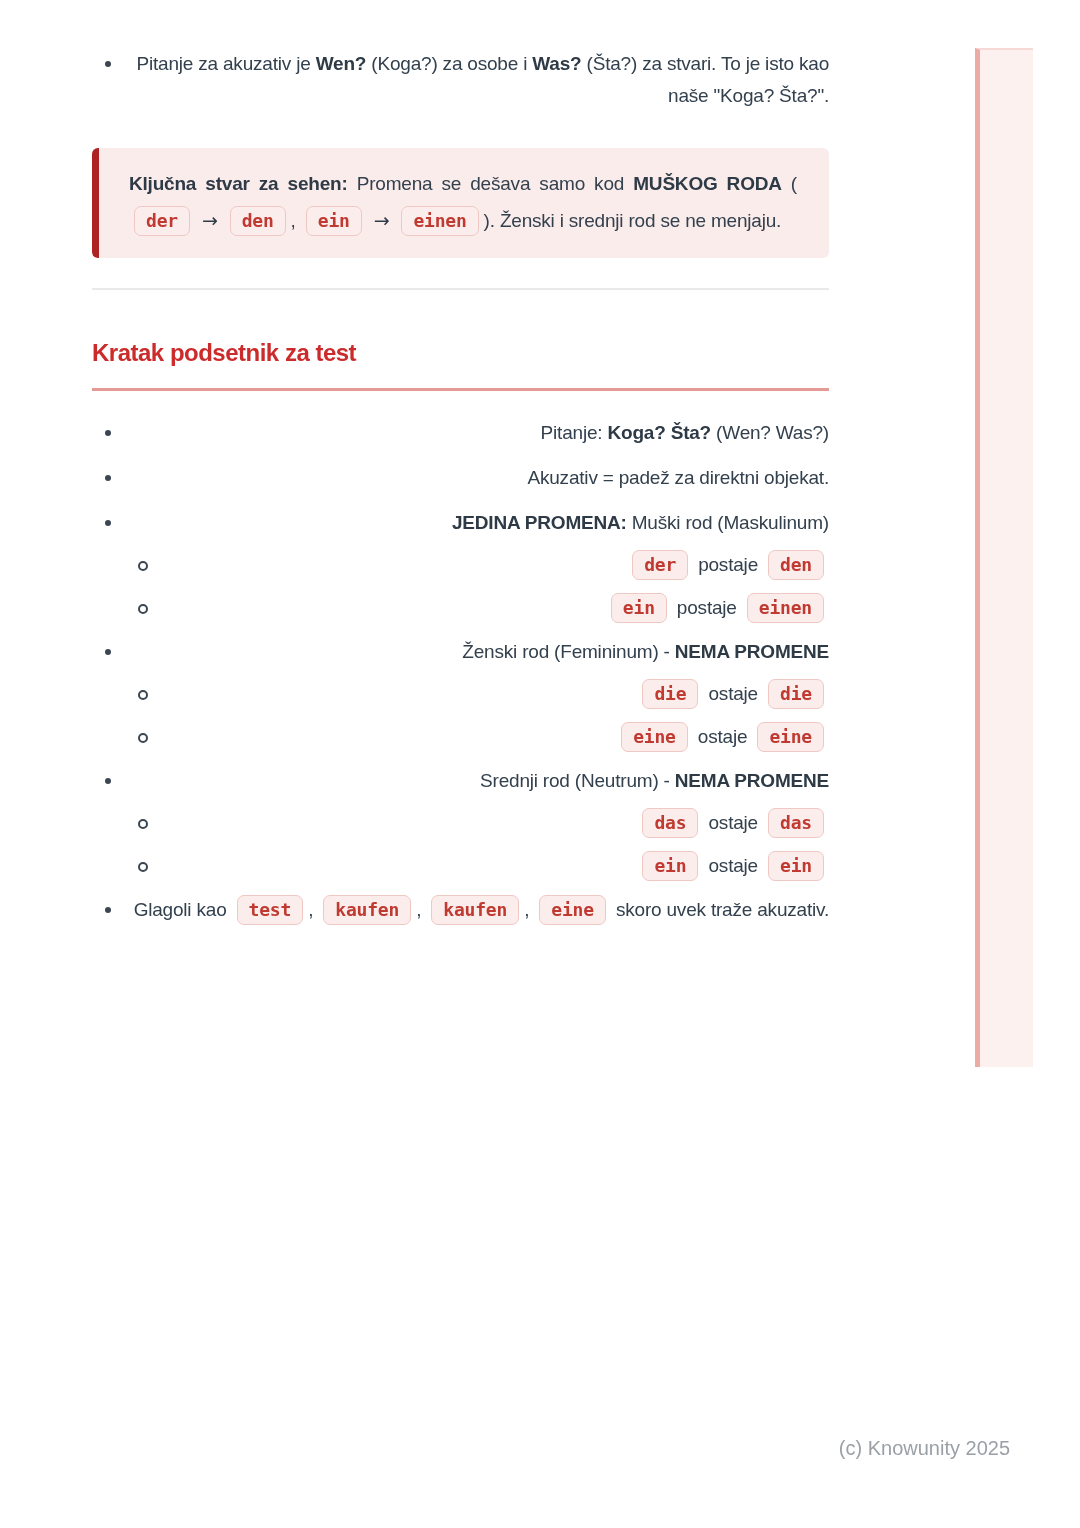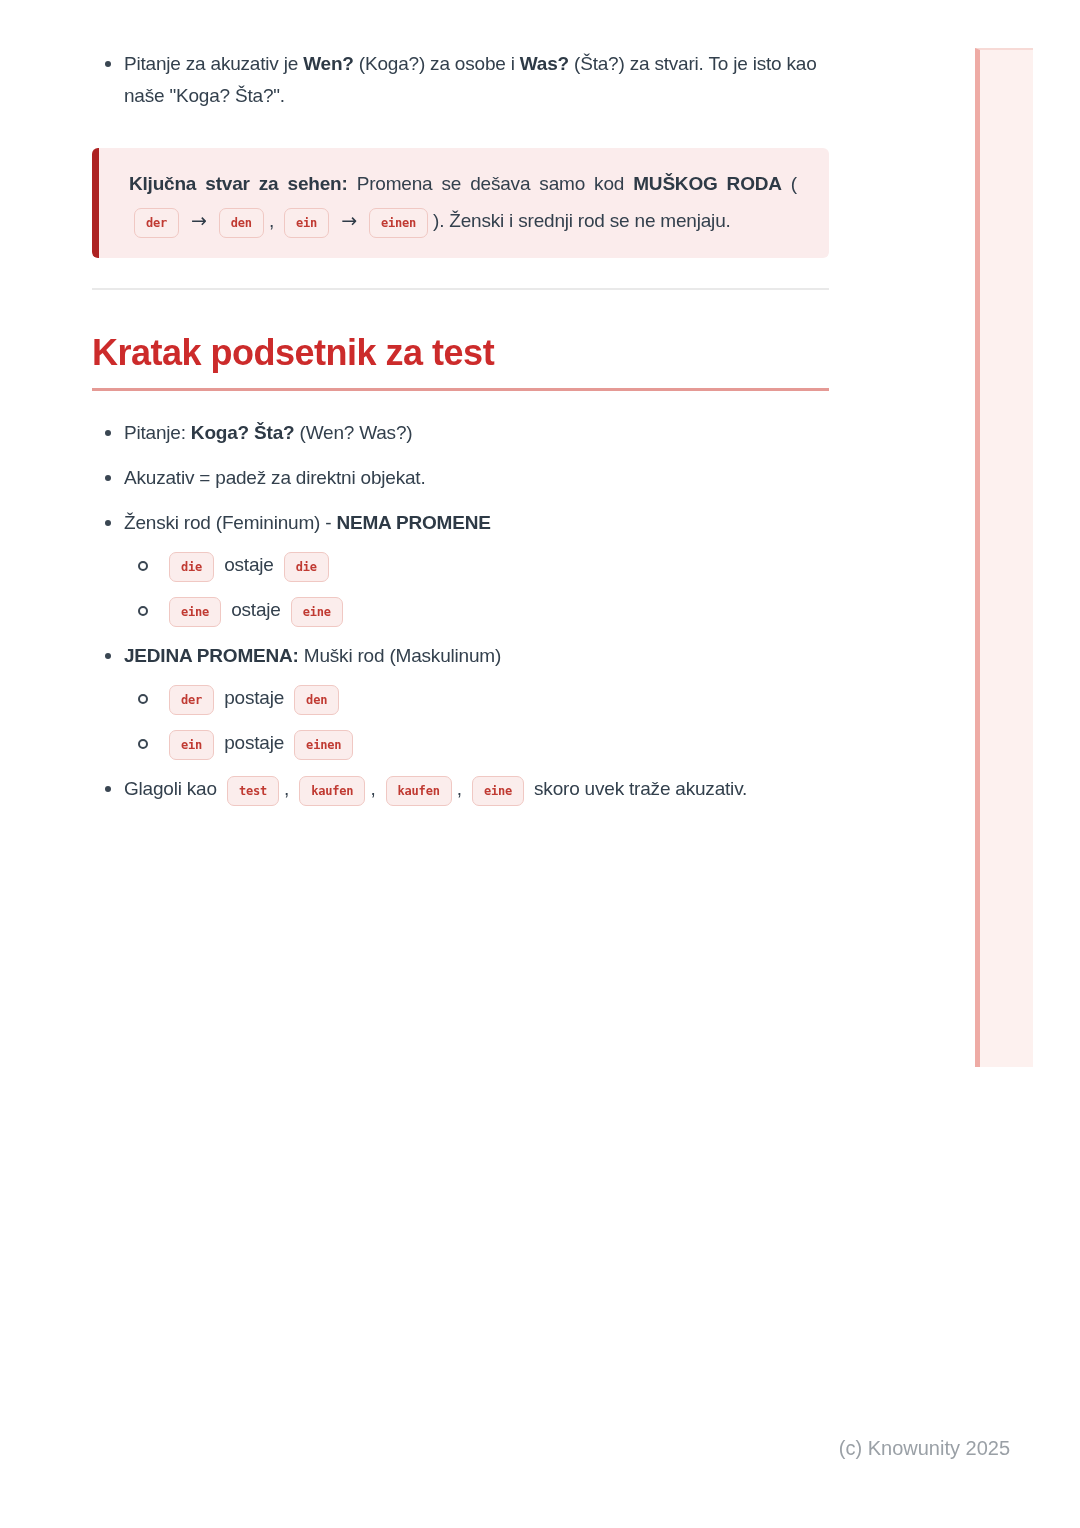--- a/index.html
+++ b/index.html
@@ -28,20 +28,21 @@
     margin: 0;
     padding: 0;
   }
   ul.doc-list > li {
     position: relative;
     padding-left: 32px;
     margin-bottom: 24px;
     font-size: 19px;
     line-height: 32px;
     letter-spacing: -0.2px;
+    text-align: right;
   }
   ul.doc-list > li::before {
     content: "";
     position: absolute;
     left: 13px;
     top: 13px;
     width: 6px;
     height: 6px;
     border-radius: 50%;
     background: #3a4652;
@@ -74,21 +75,21 @@
     border-radius: 50%;
     border: 2px solid #3a4652;
     background: transparent;
   }
   strong { font-weight: bold; color: #2e3a46; }
   
   code.badge {
     display: inline-block;
     font-family: "DejaVu Sans Mono", "Liberation Mono", monospace;
     font-weight: bold;
-    font-size: 12px;
+    font-size: 18px;
     line-height: 22px;
     color: #c03a32;
     background: #fbedec;
     border: 1px solid #f0c8c3;
     border-radius: 7px;
     padding: 3px 11px;
     margin: 0 5px;
     vertical-align: baseline;
   }
   span.arrow {
@@ -115,21 +116,21 @@
   
   hr.section-rule {
     border: none;
     border-top: 2px solid #e9e9e9;
     margin: 30px 0 0 0;
   }
   h1.section-title {
     margin: 44px 0 0 0;
     padding-bottom: 16px;
     border-bottom: 3px solid #e59a95;
-    font-size: 36px;
+    font-size: 24px;
     line-height: 38px;
     font-weight: bold;
     letter-spacing: -0.5px;
     color: #cc2b2b;
   }
   
   .side-stripe {
     position: absolute;
     left: 975px;
     top: 48px;
@@ -162,27 +163,31 @@
       <p class="callout-text"><strong>Ključna stvar za sehen:</strong> Promena se dešava samo kod <strong>MUŠKOG RODA</strong> (<code class="badge">der</code><span class="arrow">→</span><code class="badge">den</code>, <code class="badge">ein</code><span class="arrow">→</span><code class="badge">einen</code>). Ženski i srednji rod se ne menjaju.</p>
     </div>
 
     <hr class="section-rule">
 
     <h1 class="section-title">Kratak podsetnik za test</h1>
 
     <ul class="doc-list summary">
         <li><span>Pitanje: <strong>Koga? Šta?</strong> (Wen? Was?)</span></li>
         <li><span>Akuzativ = padež za direktni objekat.</span></li>
+        <li><span><strong>JEDINA PROMENA:</strong> Muški rod (Maskulinum)</span><ul class="sub-list">
+            <li><span><code class="badge">der</code> postaje <code class="badge">den</code></span></li>
+            <li><span><code class="badge">ein</code> postaje <code class="badge">einen</code></span></li>
+          </ul></li>
         <li><span>Ženski rod (Femininum) - <strong>NEMA PROMENE</strong></span><ul class="sub-list">
             <li><span><code class="badge">die</code> ostaje <code class="badge">die</code></span></li>
             <li><span><code class="badge">eine</code> ostaje <code class="badge">eine</code></span></li>
           </ul></li>
-        <li><span><strong>JEDINA PROMENA:</strong> Muški rod (Maskulinum)</span><ul class="sub-list">
-            <li><span><code class="badge">der</code> postaje <code class="badge">den</code></span></li>
-            <li><span><code class="badge">ein</code> postaje <code class="badge">einen</code></span></li>
+        <li><span>Srednji rod (Neutrum) - <strong>NEMA PROMENE</strong></span><ul class="sub-list">
+            <li><span><code class="badge">das</code> ostaje <code class="badge">das</code></span></li>
+            <li><span><code class="badge">ein</code> ostaje <code class="badge">ein</code></span></li>
           </ul></li>
         <li><span>Glagoli kao <code class="badge">test</code>, <code class="badge">kaufen</code>, <code class="badge">kaufen</code>, <code class="badge">eine</code> skoro uvek traže akuzativ.</span></li>
       </ul>
 
   </div>
 
   <div class="side-stripe"></div>
 
   <div class="footer">(c) Knowunity 2025</div>
 </div>

